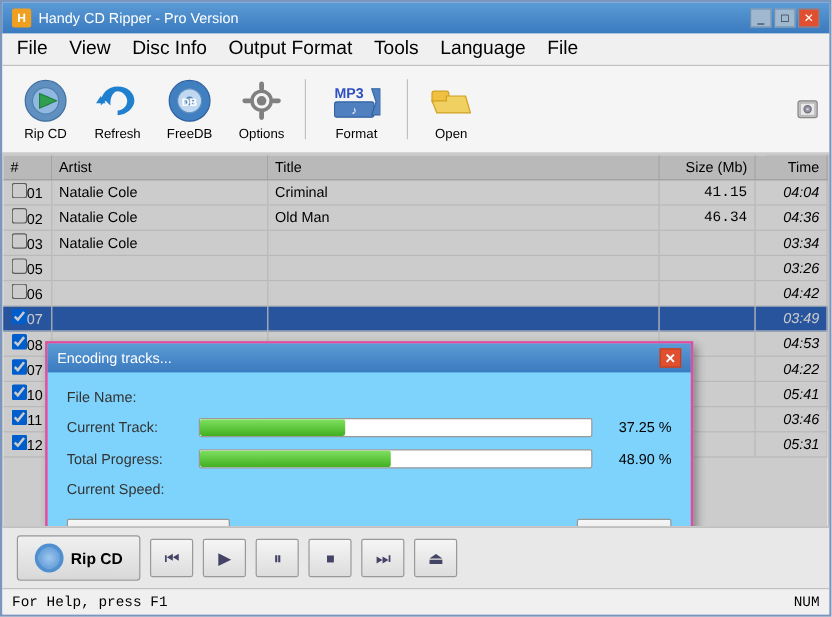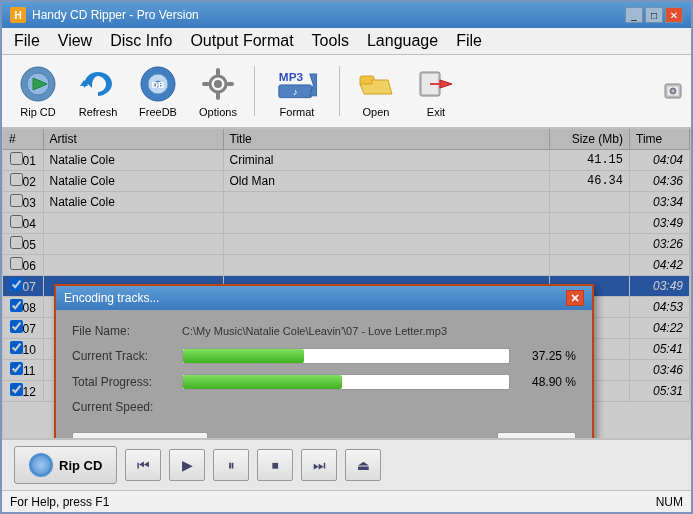--- a/index.html
+++ b/index.html
@@ -176,20 +176,21 @@
 
     
     .status-bar {
       background: #f0f0f0;
       border-top: 1px solid #c0c0c0;
       display: flex;
       align-items: center;
       justify-content: space-between;
       padding: 2px 8px;
       height: 22px;
+      font-family: Liberation Mono, monospace;
     }
 
     
     .player-bar {
       background: #e8e8e8;
       border-top: 1px solid #c0c0c0;
       display: flex;
       align-items: center;
       padding: 6px 12px;
       gap: 8px;
@@ -238,24 +239,23 @@
       display: flex;
       align-items: flex-start;
       justify-content: flex-start;
       z-index: 100;
     }
     .modal {
       position: absolute;
       top: 155px;
       left: 35px;
       width: 540px;
-      background: #a3a3a3;
-      border: 2px solid #c2410c;
+      background: #7dd3fc;
+      border: 2px solid #ec4899;
       box-shadow: 3px 3px 8px rgba(0,0,0,0.4);
-      margin-left: 16px;
     }
     .modal-title-bar {
       background: linear-gradient(to bottom, #5b9bd5, #3a7abf);
       color: white;
       padding: 3px 8px;
       display: flex;
       align-items: center;
       justify-content: space-between;
       height: 24px;
     }
@@ -435,51 +435,40 @@
     <div class="toolbar-btn">
       <div class="icon-area">
         <svg width="36" height="36" viewBox="0 0 36 36">
           <rect x="2" y="10" width="14" height="10" rx="2" fill="#f0c040" stroke="#d0a020" stroke-width="1"></rect>
           <path d="M2 18 L6 28 L34 28 L30 14 L14 14 L14 18 Z" fill="#f0d060" stroke="#d0a020" stroke-width="1"></path>
         </svg>
       </div>
       <span class="btn-label">Open</span>
     </div>
 
-    <div class="toolbar-btn">
-      <div class="icon-area">
-        <svg width="36" height="36" viewBox="0 0 36 36">
-          <rect x="2" y="6" width="20" height="24" rx="2" fill="#c0c0c0" stroke="#888" stroke-width="1"></rect>
-          <rect x="4" y="8" width="16" height="20" fill="#e8e8e8"></rect>
-          <path d="M22 14 L34 18 L22 22 Z" fill="#e04040" stroke="#c02020" stroke-width="1"></path>
-          <line x1="22" y1="18" x2="12" y2="18" stroke="#e04040" stroke-width="2"></line>
-        </svg>
-      </div>
-      <span class="btn-label">Exit</span>
-    </div>
 
     <div class="disk-selector">
       <svg width="20" height="20" viewBox="0 0 20 20">
         <rect x="2" y="3" width="16" height="14" rx="2" fill="#c0c0c0" stroke="#888" stroke-width="1"></rect>
         <rect x="4" y="5" width="12" height="10" fill="#e8e8e8" stroke="#aaa" stroke-width="0.5"></rect>
         <circle cx="10" cy="10" r="3" fill="#9090a0" stroke="#707080" stroke-width="1"></circle>
         <circle cx="10" cy="10" r="1" fill="#d0d0d8"></circle>
       </svg>
     </div>
   </div>
 
   <div class="track-list-container" style="position:relative;">
     <table class="track-table">
       <thead>
         <tr>
           <th style="width:40px;">#</th>
           <th style="width:180px;">Artist</th>
           <th>Title</th>
           <th style="width:80px; text-align:right;">Size (Mb)</th>
-          <th style="width:60px; ">Time</th>
+          <th style="width:60px; text-align:right;">Time</th>
         </tr>
       </thead>
       <tbody id="track-tbody">
       <tr>
             <td class="num"><input type="checkbox" style=""><span>01</span></td>
             <td>Natalie Cole</td>
             <td>Criminal</td>
             <td class="size">41.15</td>
             <td class="time">04:04</td>
           </tr>
@@ -491,27 +480,20 @@
             <td class="time">04:36</td>
           </tr>
           <tr>
             <td class="num"><input type="checkbox" style=""><span>03</span></td>
             <td>Natalie Cole</td>
             <td></td>
             <td class="size"></td>
             <td class="time">03:34</td>
           </tr>
           <tr>
-            <td class="num"><input type="checkbox" style=""><span>04</span></td>
-            <td></td>
-            <td></td>
-            <td class="size"></td>
-            <td class="time">03:49</td>
-          </tr>
-          <tr>
             <td class="num"><input type="checkbox" style=""><span>05</span></td>
             <td></td>
             <td></td>
             <td class="size"></td>
             <td class="time">03:26</td>
           </tr>
           <tr>
             <td class="num"><input type="checkbox" style=""><span>06</span></td>
             <td></td>
             <td></td>
@@ -568,21 +550,20 @@
 
         <div class="modal-title-bar">
           <span class="modal-title-text">Encoding tracks...</span>
           <div class="modal-close-btn">✕</div>
         </div>
 
         <div class="modal-body">
 
           <div class="modal-row">
             <span class="modal-label">File Name:</span>
-            <span class="modal-value" style="font-size:11px;">C:\My Music\Natalie Cole\Leavin'\07 - Love Letter.mp3</span>
           </div>
 
           <div class="modal-row">
             <span class="modal-label">Current Track:</span>
             <div class="progress-bar-container">
               <div class="progress-bar-fill" style="width:37.25%;"></div>
             </div>
             <span class="progress-pct">37.25 %</span>
           </div>
 

